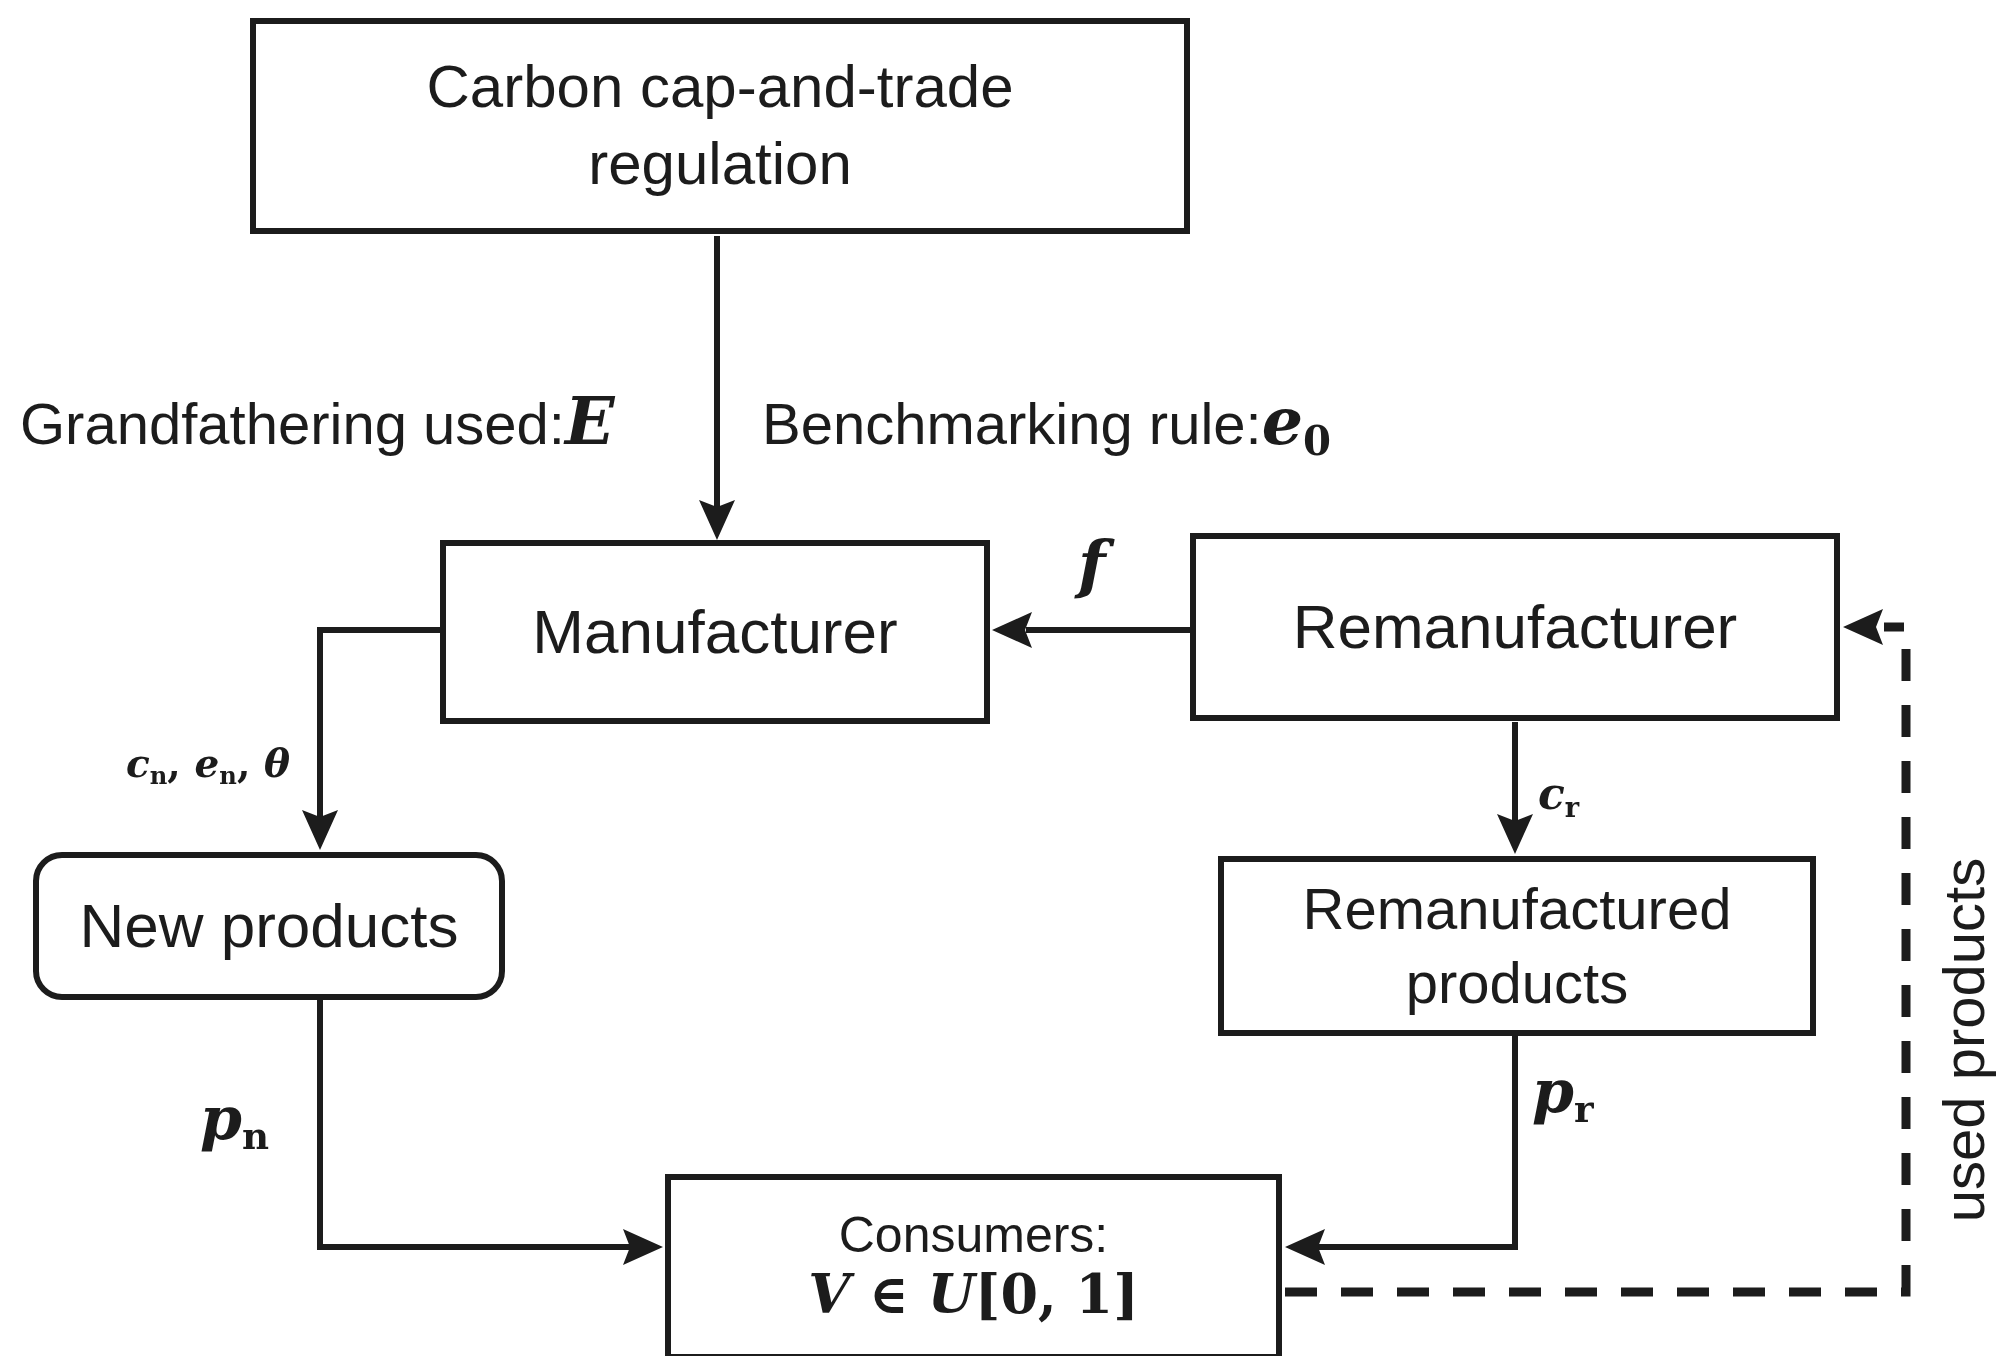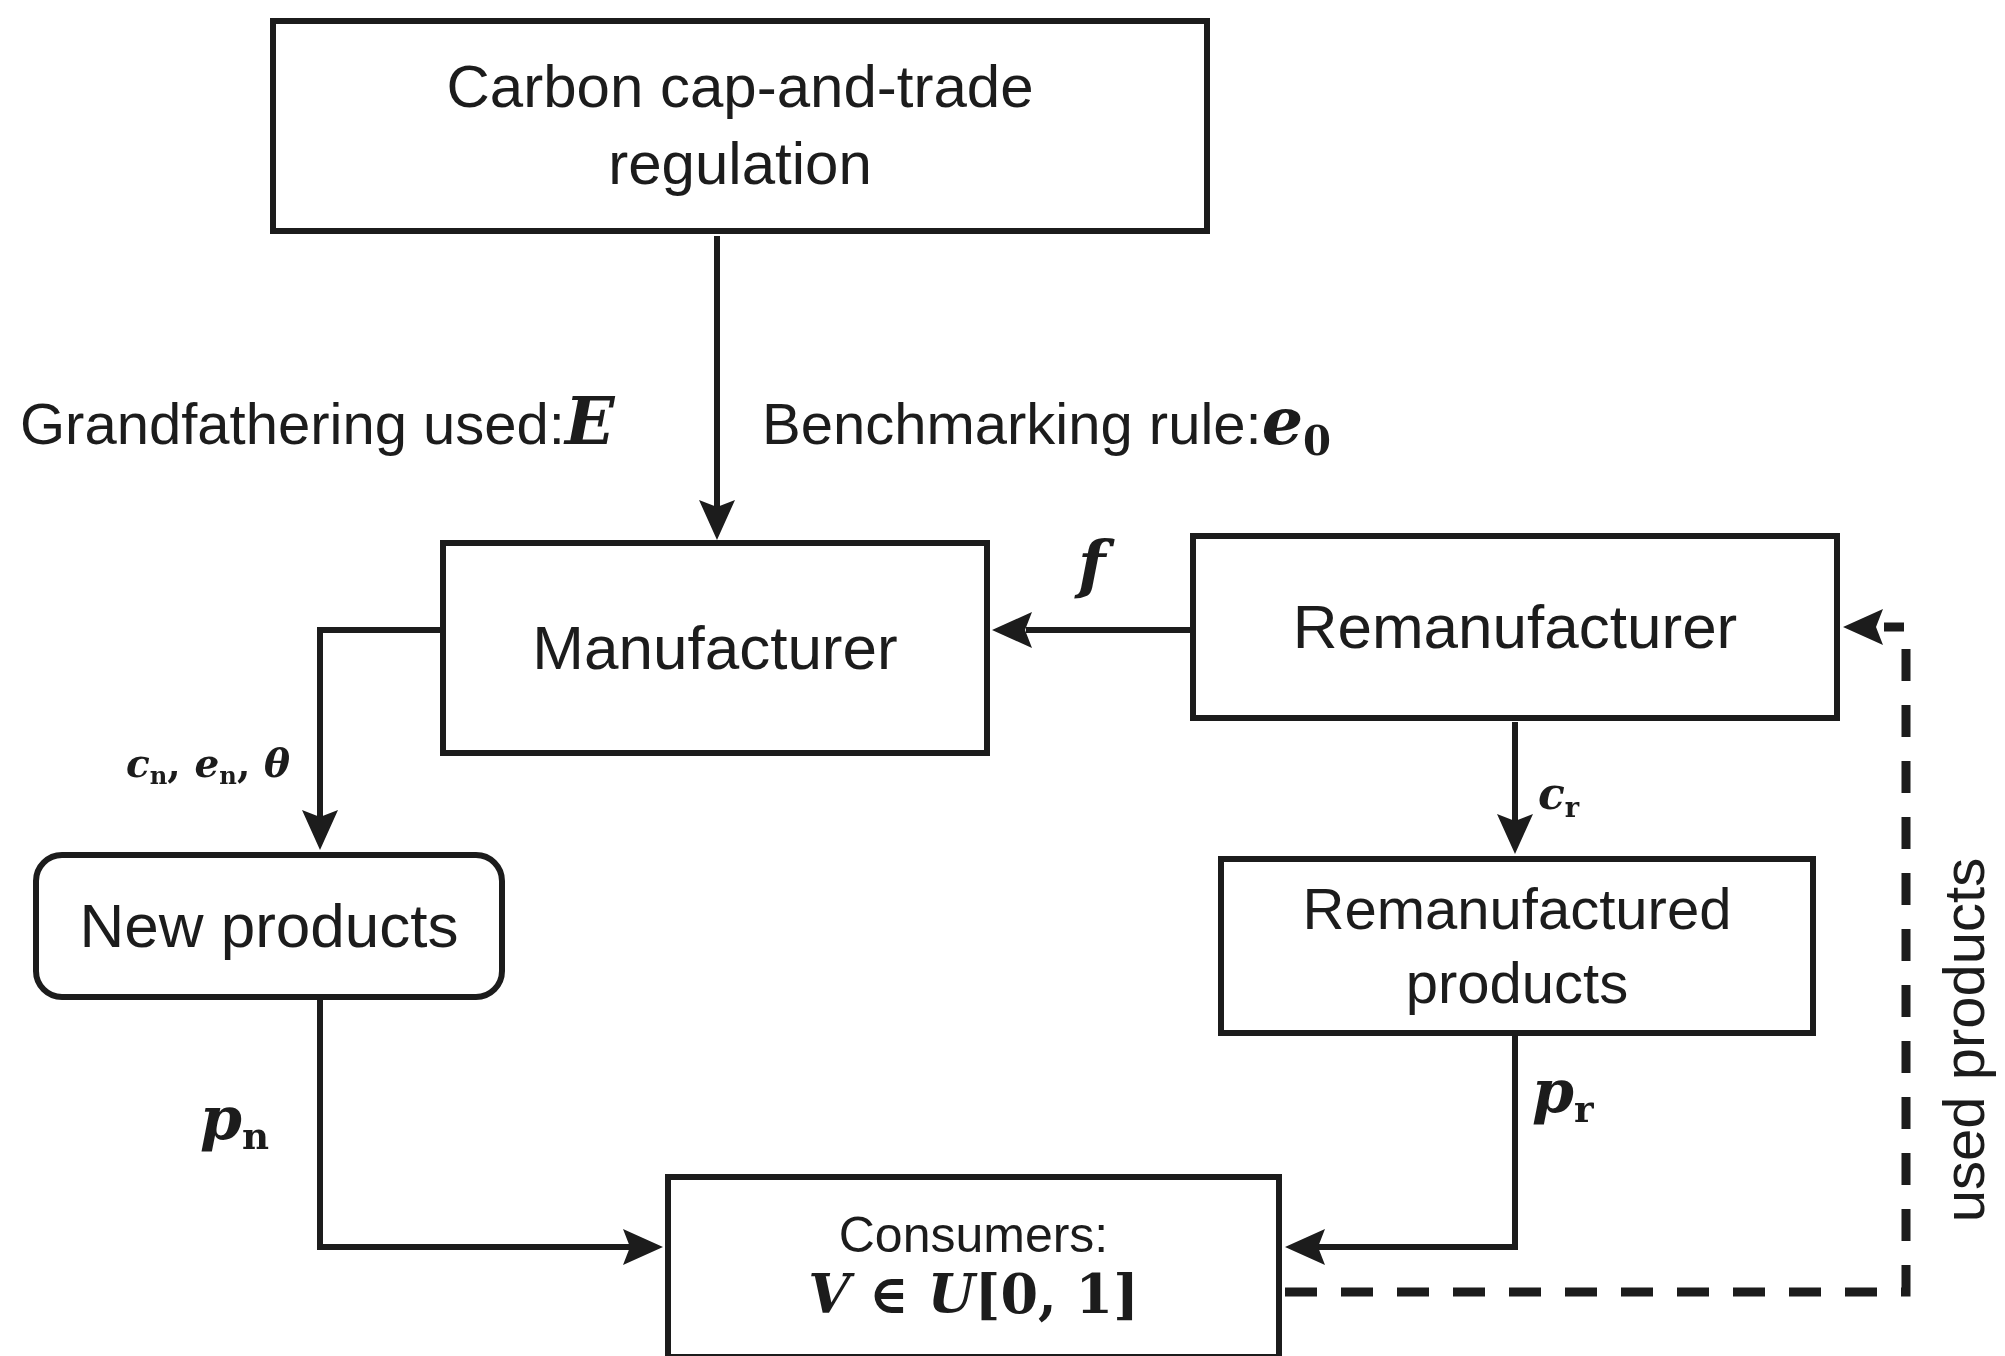--- a/index.html
+++ b/index.html
@@ -40,22 +40,22 @@
     background: #ffffff;
     display: flex;
     flex-direction: column;
     align-items: center;
     justify-content: center;
     text-align: center;
     font-size: 62px;
     line-height: 1.28;
     box-sizing: border-box;
   }
-  .node.regulation   { left: 250px;  top: 18px;   width: 940px; height: 216px; font-size: 60px; margin-left: 20px; }
-  .node.manufacturer { left: 440px;  top: 540px;  width: 550px; height: 216px; }
+  .node.regulation   { left: 250px;  top: 18px;   width: 940px; height: 216px; font-size: 60px; }
+  .node.manufacturer { left: 440px;  top: 540px;  width: 550px; height: 184px; }
   .node.remanufacturer { left: 1190px; top: 533px; width: 650px; height: 188px; }
   .node.new-products { left: 33px;   top: 852px;  width: 472px; height: 148px; border-radius: 29px; }
   .node.reman-products { left: 1218px; top: 856px; width: 598px; height: 180px; font-size: 58px; }
   .node.consumers    { left: 665px;  top: 1153px; width: 617px; height: 186px; margin-top: 21px; }
   .consumers .line1  { font-size: 50px; line-height: 1.1; }
 
   .math {
     font-family: "DejaVu Serif", "Liberation Serif", serif;
     font-style: italic;
     font-weight: bold;

